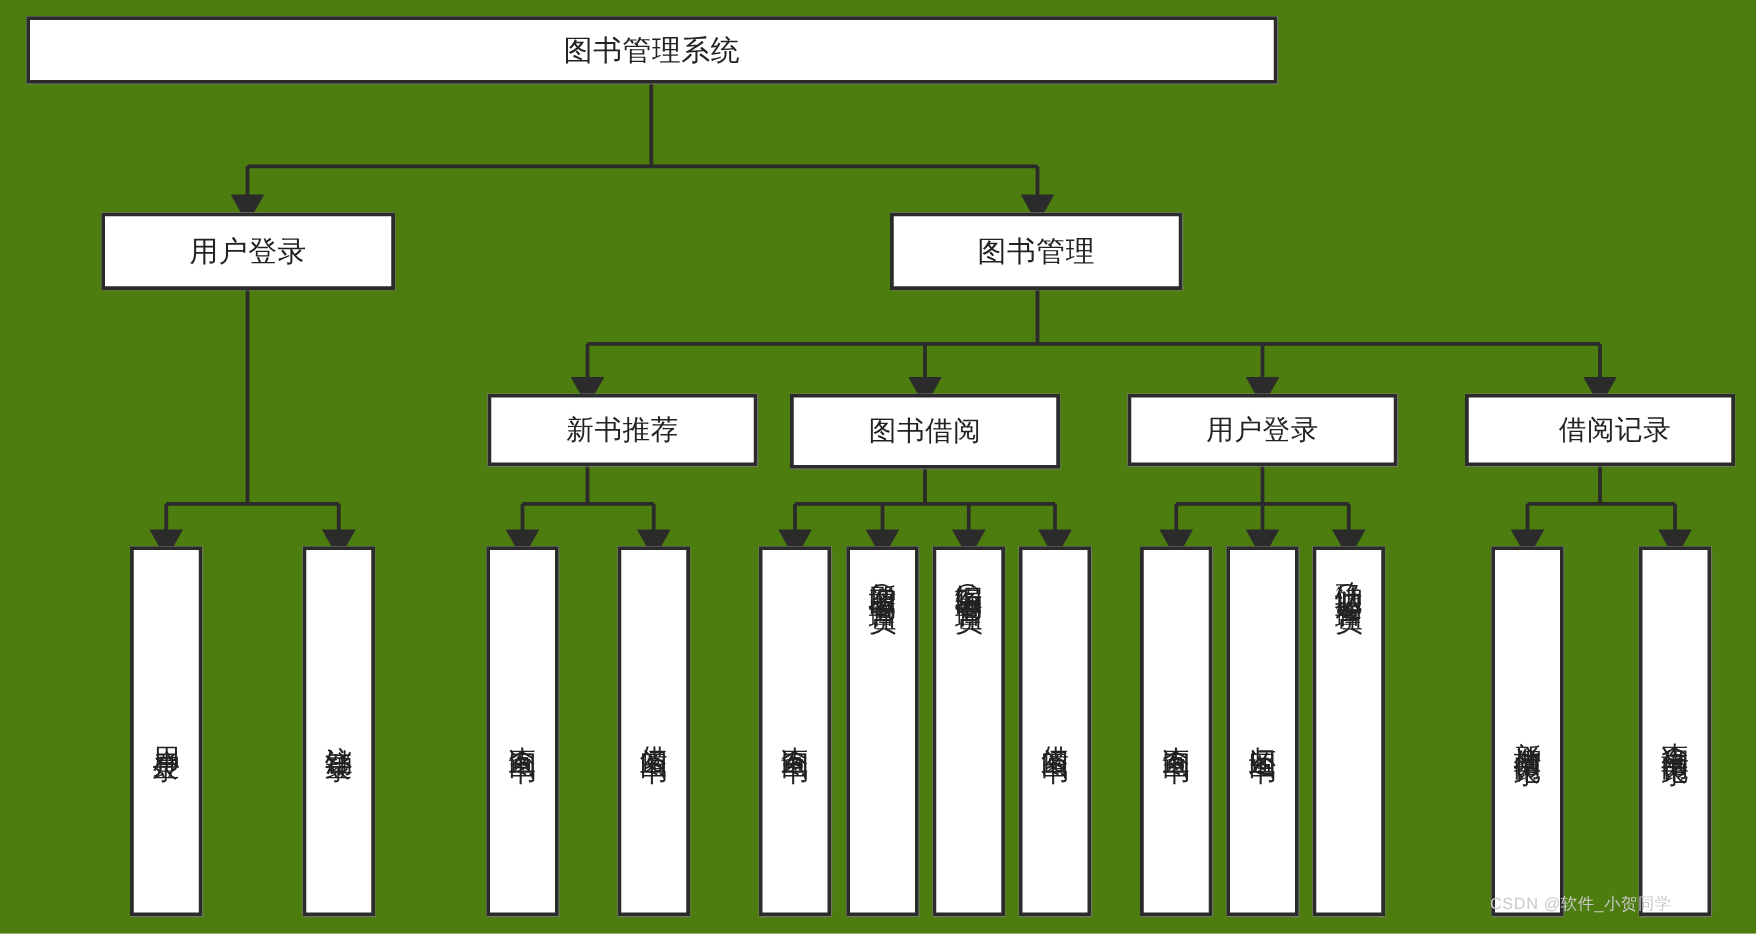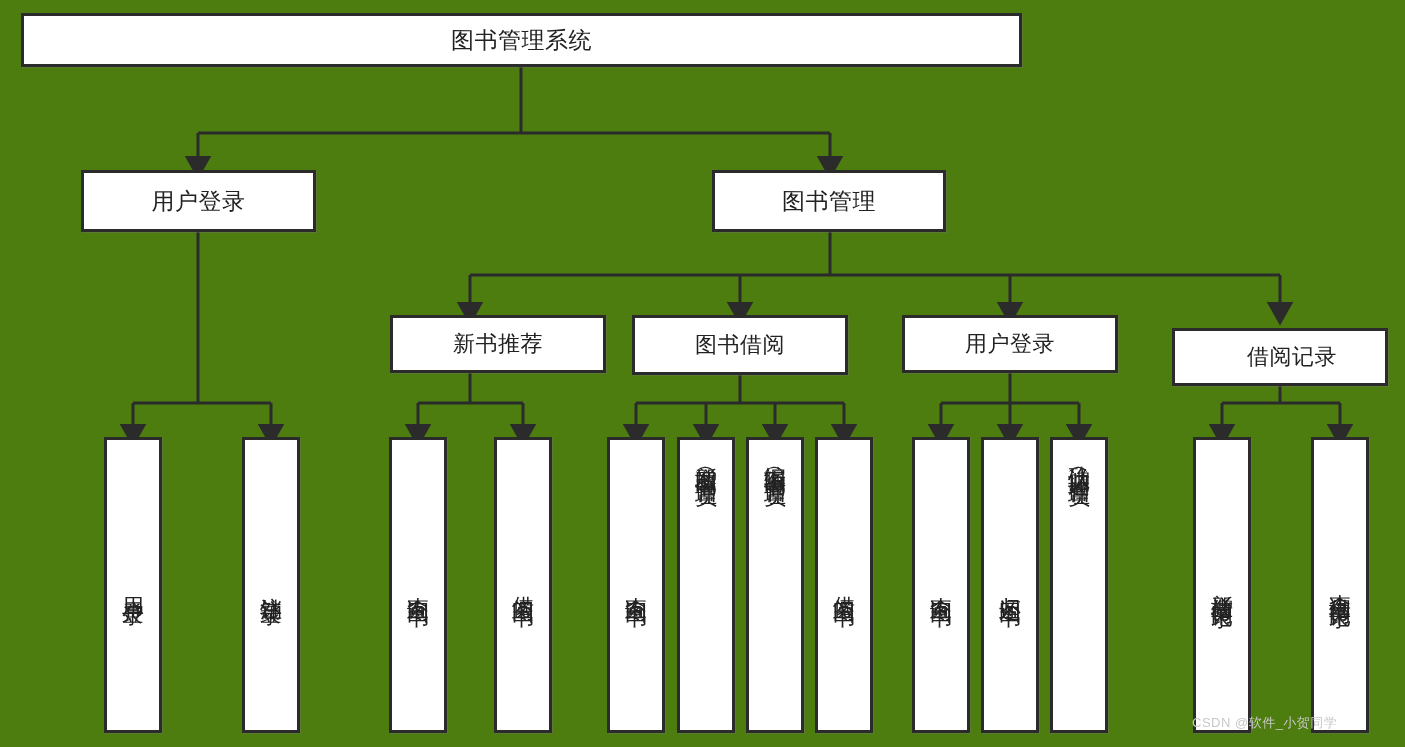--- a/index.html
+++ b/index.html
@@ -154,21 +154,21 @@
   </div>
 
   <div class="node horiz lvl2" style="left:632px; top:315px; width:216px; height:60px;">
     <span class="label">图书借阅</span>
   </div>
 
   <div class="node horiz lvl2" style="left:902px; top:315px; width:216px; height:58px;">
     <span class="label">用户登录</span>
   </div>
 
-  <div class="node horiz lvl2" style="left:1172px; top:328px; width:216px; height:58px;padding-left:24px;">
+  <div class="node horiz lvl2" style="left:1172px; top:315px; width:216px; height:58px;padding-left:24px;">
     <span class="label">借阅记录</span>
   </div>
 
   <div class="node leaf center-text" style="left:104px; top:437px; width:58px; height:296px;">
     <span class="label">用户登录</span>
   </div>
 
   <div class="node leaf center-text" style="left:242px; top:437px; width:58px; height:296px;">
     <span class="label">注销登录</span>
   </div>

